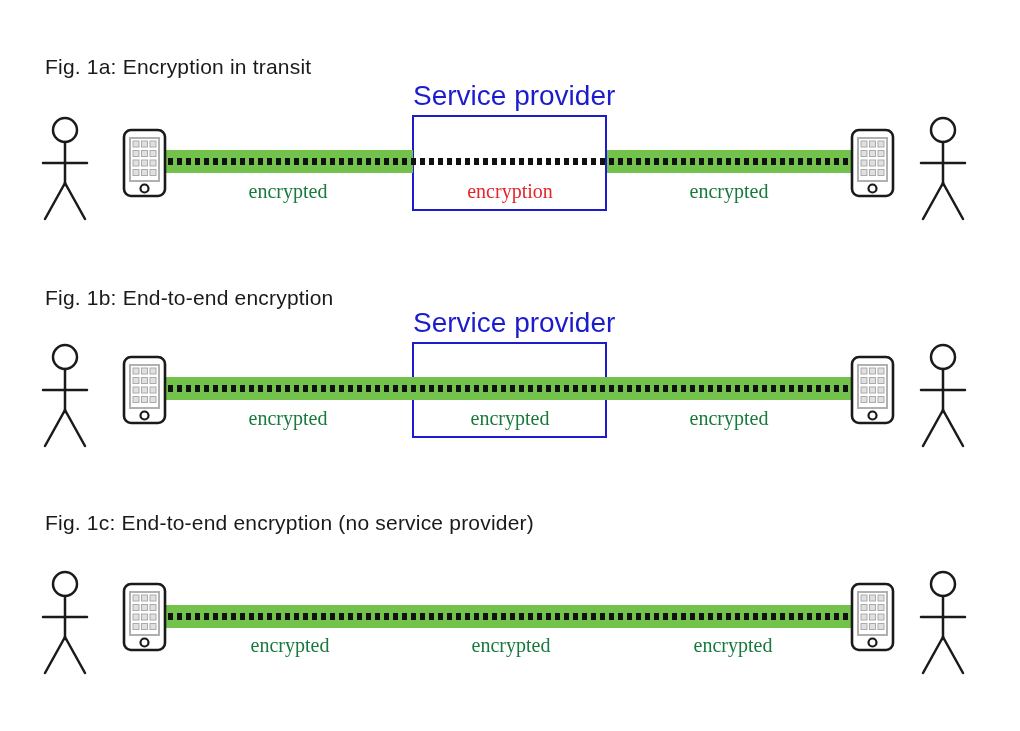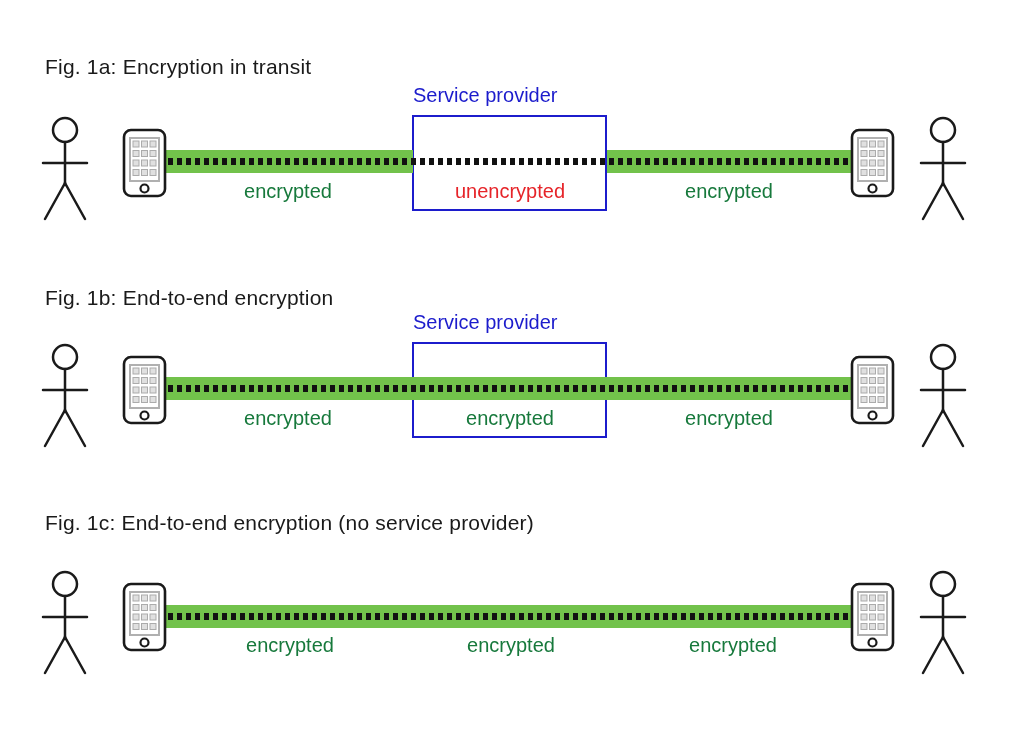--- a/index.html
+++ b/index.html
@@ -13,35 +13,35 @@
   .canvas{
     position:relative;width:1020px;height:731px;background:#ffffff;overflow:hidden;
     font-family:"Liberation Sans",sans-serif;
   }
   .abs{position:absolute;}
   .fig-title{
     font-size:21px;line-height:24px;color:var(--text-black);
     white-space:nowrap;letter-spacing:0.2px;
   }
   .sp-label{
-    font-size:20px;line-height:23px;color:var(--provider-blue);white-space:nowrap;
+    font-size:28px;line-height:23px;color:var(--provider-blue);white-space:nowrap;
   }
   .sp-box{
     border:2px solid var(--provider-blue);background:transparent;box-sizing:border-box;
   }
   .band{
     height:23px;background:var(--band-green);
   }
   .dots{
     height:7px;
     background:repeating-linear-gradient(90deg,#111 0px,#111 5px,transparent 5px,transparent 9px);
   }
   .seg-label{
     width:140px;margin-left:-70px;text-align:center;
-    font-size:20px;line-height:24px;white-space:nowrap;
+    font-size:20px;line-height:24px;white-space:nowrap;font-family:Liberation Serif, serif;
   }
   .seg-label.green{color:var(--label-green);}
   .seg-label.red{color:var(--unencrypted-red);}
   svg{display:block;}
 </style>
 </head>
 <body>
 
 <div class="canvas">
 
@@ -109,21 +109,21 @@
       <svg width="52" height="106" viewBox="0 0 52 106" fill="none" stroke="#1a1a1a" stroke-width="2.5" stroke-linecap="round">
         <circle cx="26" cy="15" r="12"></circle>
           <line x1="26" y1="27" x2="26" y2="70"></line>
         <line x1="4" y1="48" x2="48" y2="48"></line>
         <line x1="26" y1="68" x2="6" y2="104"></line>
           <line x1="26" y1="68" x2="46" y2="104"></line>
       </svg>
     </div>
 
     <div class="abs seg-label green" style="left:288px;top:179px">encrypted</div>
-    <div class="abs seg-label red" style="left:510px;top:179px">unencrypted</div>
+    <div class="abs seg-label red" style="left:510px;top:179px">encryption</div>
     <div class="abs seg-label green" style="left:729px;top:179px">encrypted</div>
   </section>
 
   <section>
     <div class="abs fig-title" style="left:45px;top:286px">Fig. 1b: End-to-end encryption</div>
     <div class="abs sp-label" style="left:413px;top:311px">Service provider</div>
     <div class="abs sp-box" style="left:412px;top:342px;width:195px;height:96px"></div>
 
     <div class="abs band" style="left:150px;top:377px;width:715px"></div>
     <div class="abs dots" style="left:150px;top:385px;width:715px"></div>

